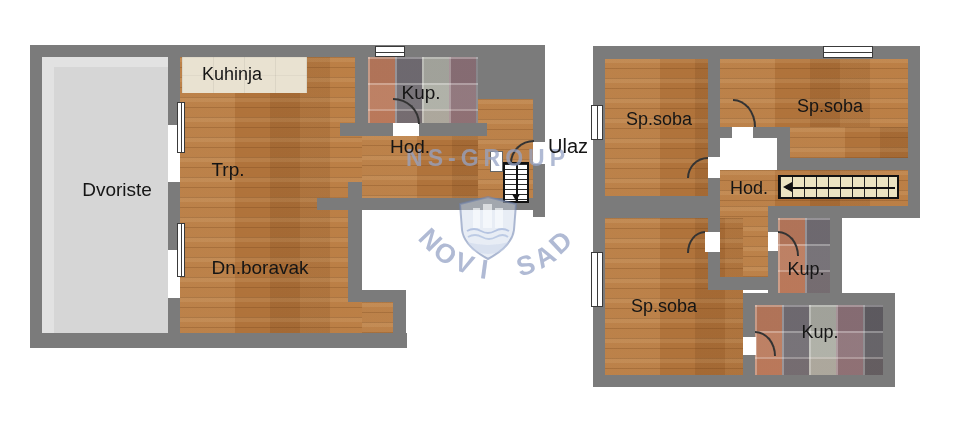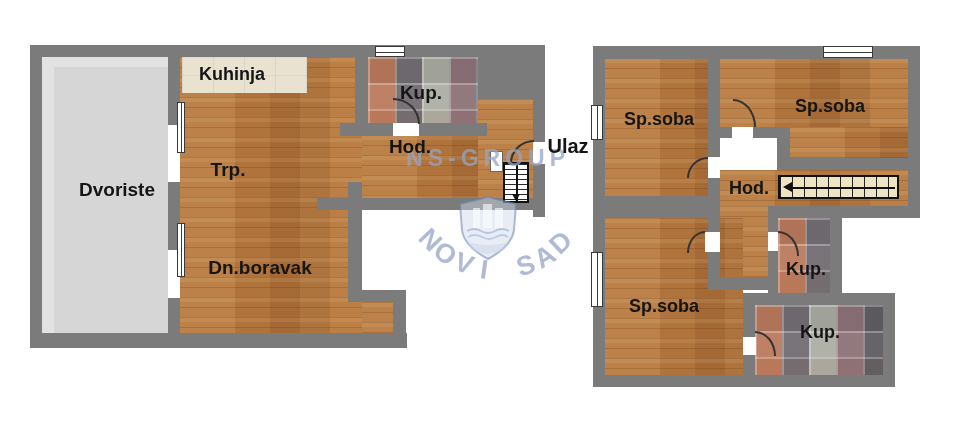--- a/index.html
+++ b/index.html
@@ -45,21 +45,21 @@
   .stairs1{position:absolute;z-index:24;background:#fff;border:2px solid #111;box-sizing:border-box;
     background-image:repeating-linear-gradient(180deg,#2a2a2a 0 1px, rgba(0,0,0,0) 1px 5px);}
   .stairs1::after{content:"";position:absolute;top:0;bottom:0;left:50%;width:0;border-left:2px solid #111;}
   .stairs1::before{content:"";position:absolute;left:50%;bottom:0;transform:translateX(-50%);
     border-left:4px solid transparent;border-right:4px solid transparent;border-top:7px solid #111;z-index:2;}
   .stairs2{position:absolute;z-index:24;background-color:var(--stairs);border:2px solid #111;box-sizing:border-box;
     background-image:repeating-linear-gradient(90deg,#222 0 1px, rgba(0,0,0,0) 1px 12px);}
   .stairs2::after{content:"";position:absolute;left:6px;right:2px;top:50%;border-top:2px solid #111;}
   .stairs2::before{content:"";position:absolute;left:3px;top:50%;transform:translateY(-50%);
     border-top:5px solid transparent;border-bottom:5px solid transparent;border-right:9px solid #111;z-index:2;}
-  .lbl{position:absolute;transform:translate(-50%,-50%);font-weight:bold;color:var(--label);
+  .lbl{position:absolute;transform:translate(-50%,-50%);font-weight:normal;color:var(--label);
        white-space:nowrap;z-index:30;letter-spacing:0px;}
   .wm{position:absolute;z-index:28;pointer-events:none;}
   .wm-line{position:absolute;transform:translate(-50%,-50%);font-weight:bold;color:var(--watermark);
        opacity:.75;white-space:nowrap;}
   .wm-ch{position:absolute;font-weight:bold;font-size:27px;color:var(--watermark);opacity:.75;}
   .wm-shield{position:absolute;opacity:.85;}
 </style>
 </head>
 <body>
 

